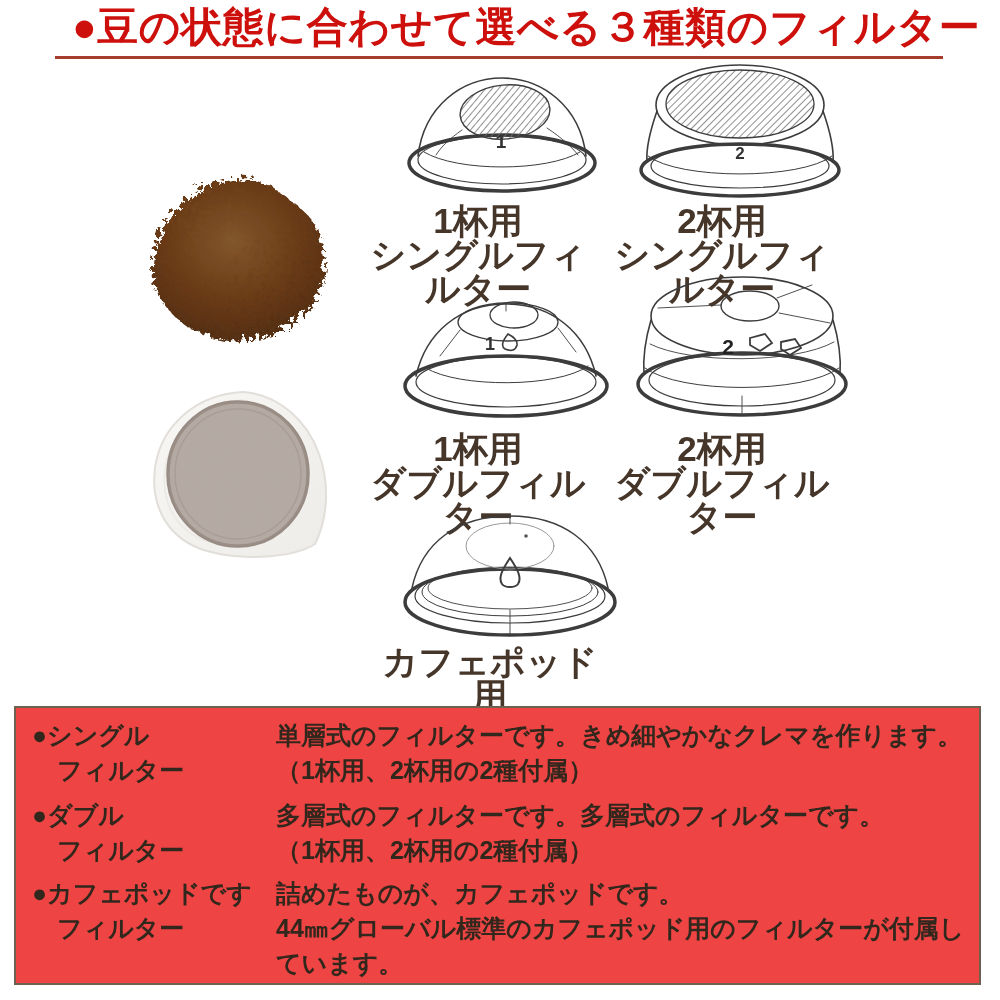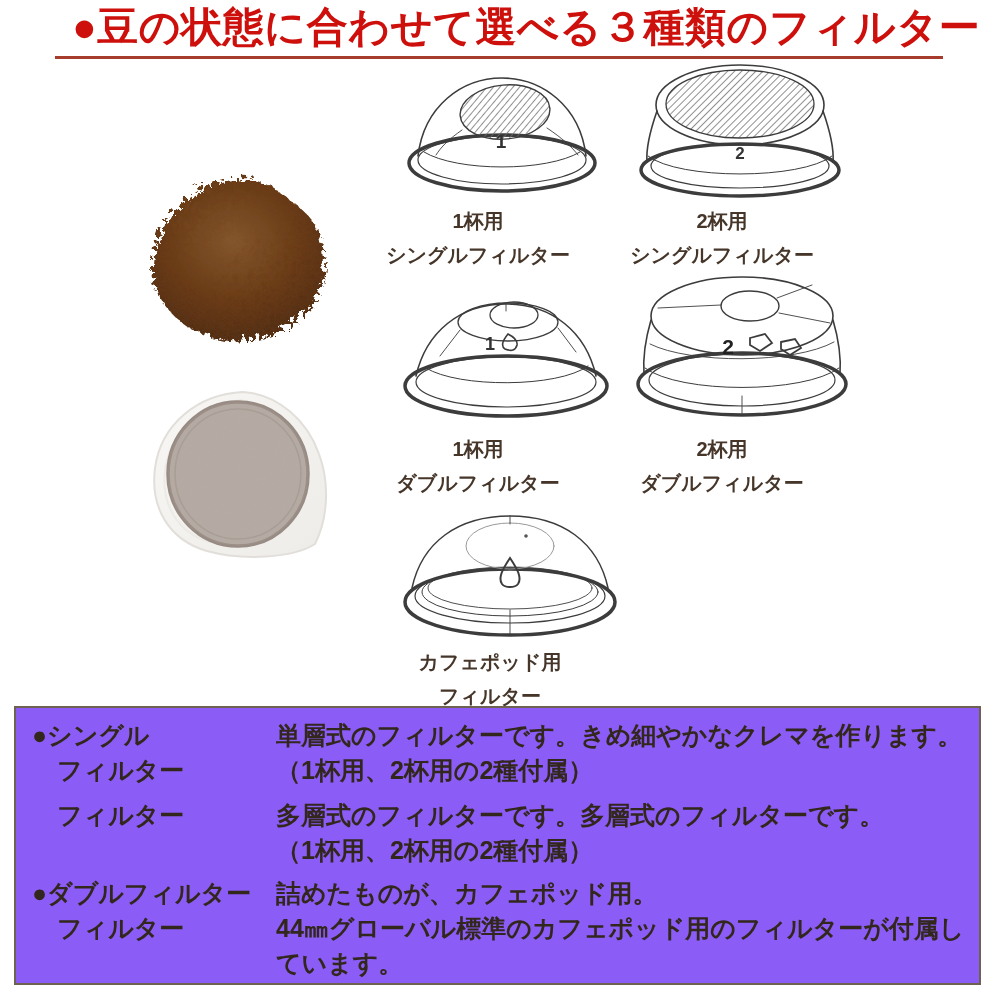--- a/index.html
+++ b/index.html
@@ -11,25 +11,25 @@
          font-family:"Liberation Serif","DejaVu Serif",serif;
          font-weight:700;font-size:41px;line-height:54px;color:#cd100c;letter-spacing:0.5px;margin-left:17px;}
   .rule{position:absolute;left:55px;top:56px;width:888px;height:3px;background:#a63c2c;}
 
   
   .abs{position:absolute;}
   svg{display:block;}
 
   
   .flabel{position:absolute;text-align:center;color:#46362a;
-          font-size:20px;line-height:34px;font-weight:600;}
+          font-size:35px;line-height:34px;font-weight:600;}
 
   
   .legend{position:absolute;left:14px;top:706px;width:963px;height:275px;
-          border:2px solid #6f6150;background:#8b5cf6;}
+          border:2px solid #6f6150;background:#ef4444;}
   .lrow{position:absolute;left:0;right:0;}
   .term{position:absolute;left:16px;width:232px;color:#32271c;
         font-size:25px;line-height:35px;font-weight:600;}
   .term .t2{padding-left:25px;}
   .desc{position:absolute;left:260px;right:6px;color:#32271c;
         font-size:25px;line-height:35px;font-weight:700;}
 </style>
 </head>
 <body>
 
@@ -221,33 +221,34 @@
         <div class="t2">フィルター</div>
       </div>
       <div class="desc">
         <div>単層式のフィルターです。きめ細やかなクレマを作ります。</div>
         <div>（1杯用、2杯用の2種付属）</div>
       </div>
     </div>
 
     <div class="lrow" style="top:90px;">
       <div class="term">
+        <div class="t1">●ダブル</div>
         <div class="t2">フィルター</div>
       </div>
       <div class="desc">
         <div>多層式のフィルターです。多層式のフィルターです。</div>
         <div>（1杯用、2杯用の2種付属）</div>
       </div>
     </div>
 
     <div class="lrow" style="top:168px;">
       <div class="term">
-        <div class="t1">●ダブルフィルター</div>
+        <div class="t1">●カフェポッドです</div>
         <div class="t2">フィルター</div>
       </div>
       <div class="desc">
-        <div>詰めたものが、カフェポッド用。</div>
+        <div>詰めたものが、カフェポッドです。</div>
         <div>44㎜グローバル標準のカフェポッド用のフィルターが付属しています。</div>
       </div>
     </div>
 
   </div>
 </div>
 
 </body></html>

